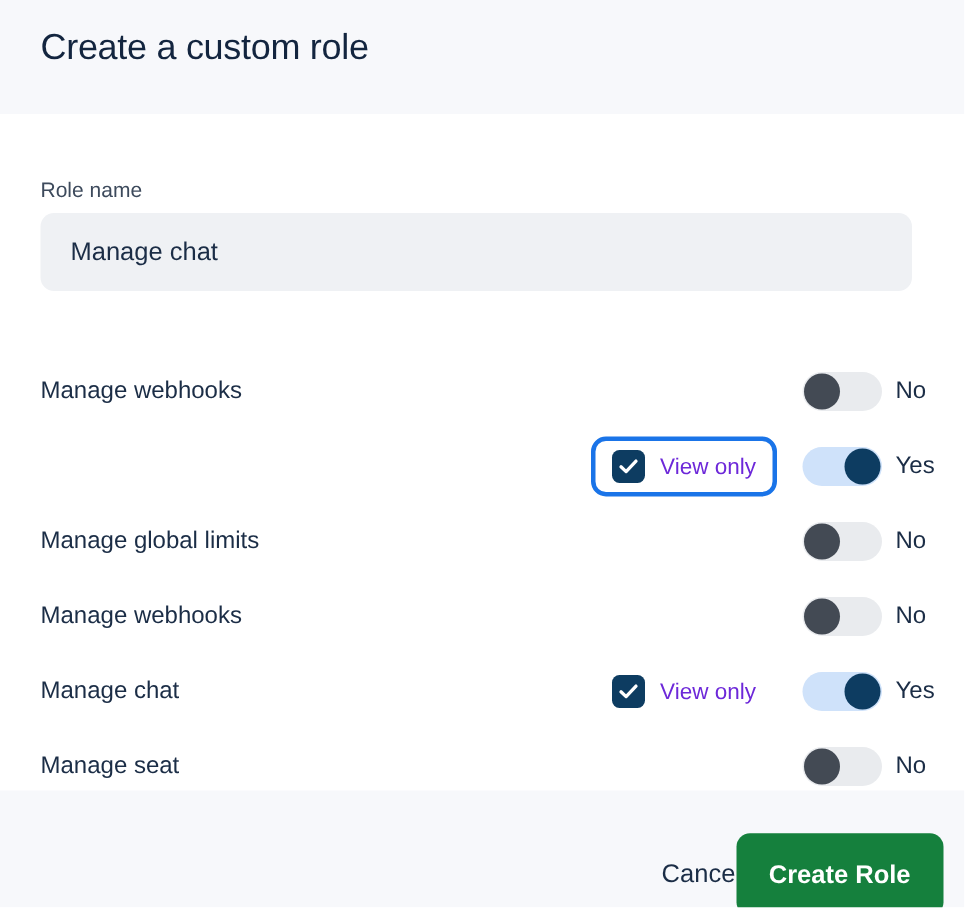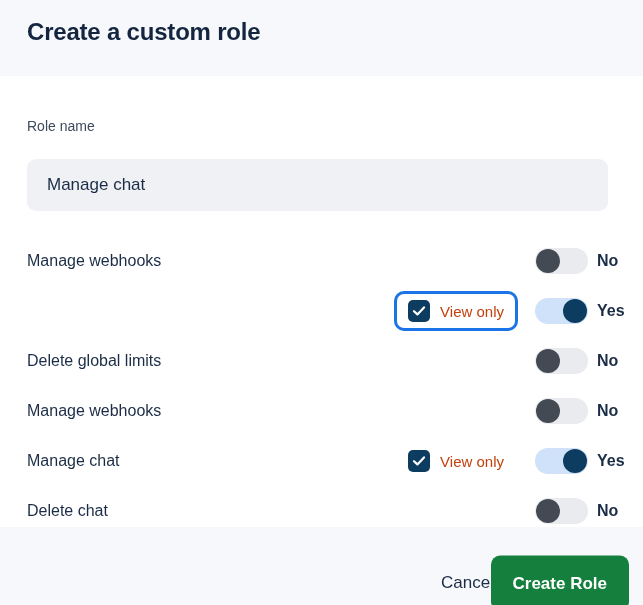--- a/index.html
+++ b/index.html
@@ -31,21 +31,21 @@
     width: 643px;
     height: 76px;
     background: #f7f8fb;
     box-sizing: border-box;
   }
   .dialog-title {
     position: absolute;
     left: 27px;
     top: 18px;
     font-size: 24px;
-    font-weight: bold;
+    font-weight: normal;
     color: #13253f;
     letter-spacing: -0.2px;
     white-space: nowrap;
   }
 
   
   .dialog-body {
     position: absolute;
     left: 0;
     top: 76px;
@@ -57,21 +57,21 @@
 
   .field-block {
     position: absolute;
     left: 27px;
     top: 42px;
     width: 581px;
   }
   .field-label {
     font-size: 14px;
     color: #3d4a5c;
-    margin-bottom: 25px;
+    margin-bottom: 8px;
     display: block;
   }
   .field-input {
     width: 581px;
     height: 52px;
     box-sizing: border-box;
     background: #eff1f4;
     border: none;
     border-radius: 9px;
     padding: 0 20px;
@@ -128,21 +128,21 @@
     border-radius: 5px;
     background: #0d3c61;
     display: flex;
     align-items: center;
     justify-content: center;
     flex: 0 0 auto;
   }
   .cbox svg { display: block; }
   .viewonly-label {
     font-size: 15px;
-    color: #c2410c;
+    color: #6d28d9;
     white-space: nowrap;
   }
 
   
   .switch-wrap {
     position: absolute;
     right: 14px;
     top: 50%;
     transform: translateY(-50%);
     display: flex;
@@ -165,21 +165,20 @@
   }
   .switch.off { background: #e9ebee; }
   .switch.off .knob { left: 1px; background: #434a54; }
   .switch.on { background: #cfe2fa; }
   .switch.on .knob { right: 1px; background: #0d3c61; }
   .switch-text {
     font-size: 16px;
     color: #1b2d46;
     width: 32px;
     white-space: nowrap;
-    font-weight: bold;
   }
 
   
   .dialog-footer {
     position: absolute;
     left: 0;
     top: 527px;
     width: 643px;
     height: 78px;
     background: #f7f8fb;
@@ -251,21 +250,21 @@
             <span class="viewonly-label">View only</span>
           </div>
           <div class="switch-wrap">
             <div class="switch on">
               <div class="knob"></div>
             </div>
             <div class="switch-text">Yes</div>
           </div>
         </div>
         <div class="perm-row">
-          <div class="perm-label">Delete global limits</div>
+          <div class="perm-label">Manage global limits</div>
           <div class="switch-wrap">
             <div class="switch off">
               <div class="knob"></div>
             </div>
             <div class="switch-text">No</div>
           </div>
         </div>
         <div class="perm-row">
           <div class="perm-label">Manage webhooks</div>
           <div class="switch-wrap">
@@ -286,21 +285,21 @@
             <span class="viewonly-label">View only</span>
           </div>
           <div class="switch-wrap">
             <div class="switch on">
               <div class="knob"></div>
             </div>
             <div class="switch-text">Yes</div>
           </div>
         </div>
         <div class="perm-row">
-          <div class="perm-label">Delete chat</div>
+          <div class="perm-label">Manage seat</div>
           <div class="switch-wrap">
             <div class="switch off">
               <div class="knob"></div>
             </div>
             <div class="switch-text">No</div>
           </div>
         </div>
       </div>
 
   </div>

